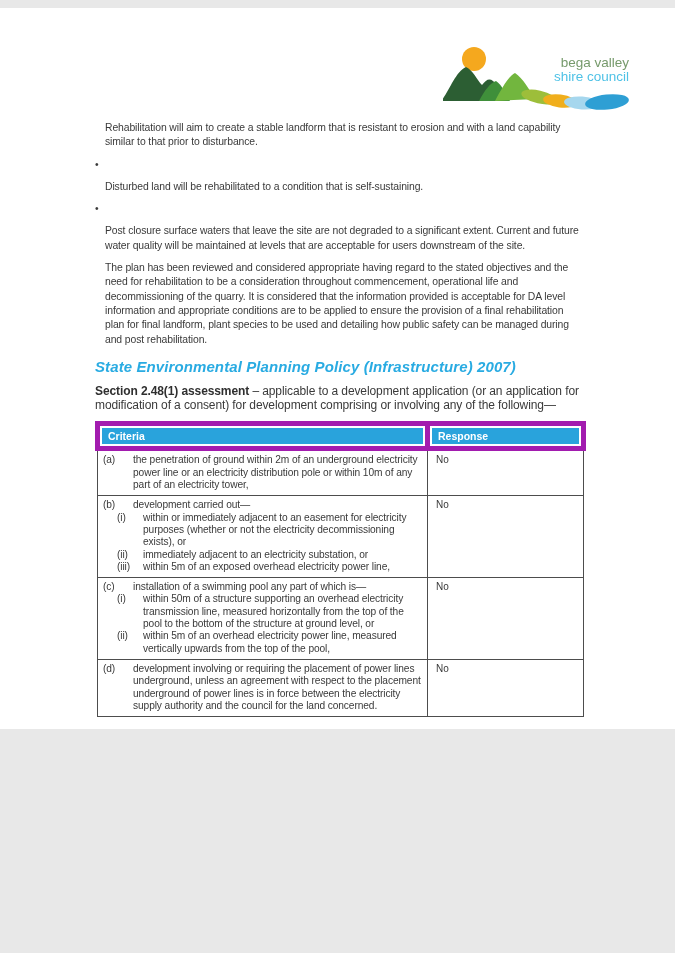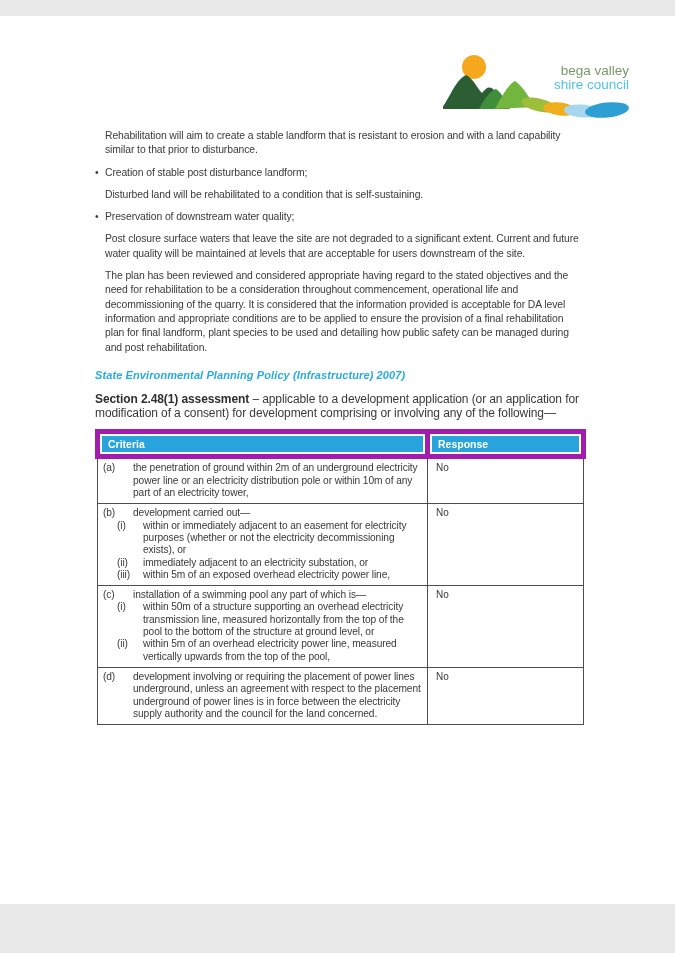--- a/index.html
+++ b/index.html
@@ -1,28 +1,28 @@
 <!DOCTYPE html>
 <html><head>
 <meta charset="utf-8">
 <style>
   html,body { margin:0; padding:0; background:#e8e8e8; }
   .page {
-    position:relative; width:675px; height:888px; margin:16px auto;
+    position:relative; width:675px; height:721px; margin:8px auto;
     background:#ffffff; overflow:hidden;
     font-family:"Liberation Sans", sans-serif; color:#3a3a3a;
   }
   .logo { position:absolute; left:443px; top:36px; width:190px; height:68px; }
   .content { position:absolute; left:95px; top:113px; width:486px; }
   .para { font-size:10.4px; line-height:14.3px; letter-spacing:-0.1px; margin:0 0 8px 10px; }
   .bullet-row { display:flex; font-size:10.4px; line-height:14.3px; letter-spacing:-0.1px; margin:0 0 8px 0; }
   .bullet-dot { width:10px; flex:0 0 10px; }
   .sepp-heading {
     color:#29abe2; font-weight:bold; font-style:italic;
-    font-size:11px; line-height:14px; margin:13px 0 10px 0; letter-spacing:0.1px;
+    font-size:15px; line-height:14px; margin:13px 0 10px 0; letter-spacing:0.1px;
   }
   .section-intro { font-size:12px; line-height:14.3px; letter-spacing:-0.1px; margin:0 0 9px 0; }
   .section-intro b { color:#2f2f2f; }
   table.assess { width:100%; border-collapse:collapse; table-layout:fixed; }
   table.assess col.c1 { width:330px; }
   table.assess col.c2 { width:156px; }
   table.assess th {
     background:#29a3dc; color:#ffffff; text-align:left;
     font-size:10.5px; padding:4px 8px; border:5px solid #a21caf;
     box-shadow: inset 0 0 0 2px #ffffff;
@@ -55,28 +55,26 @@
     <text x="186" y="23" text-anchor="end" font-family="Liberation Sans, sans-serif" font-size="13.5" fill="#769a6b">bega valley</text>
     <text x="186" y="37" text-anchor="end" font-family="Liberation Sans, sans-serif" font-size="13.5" fill="#4fc2e6">shire council</text>
   </svg>
 
   <div class="content">
 
     <p class="para">Rehabilitation will aim to create a stable landform that is resistant to erosion and with a land capability similar to that prior to disturbance.</p>
 
     <div class="bullet-row">
       <span class="bullet-dot">•</span>
-      <span>Creation of stable post disturbance landform;</span>
     </div>
 
     <p class="para">Disturbed land will be rehabilitated to a condition that is self-sustaining.</p>
 
     <div class="bullet-row">
       <span class="bullet-dot">•</span>
-      <span>Preservation of downstream water quality;</span>
     </div>
 
     <p class="para">Post closure surface waters that leave the site are not degraded to a significant extent. Current and future water quality will be maintained at levels that are acceptable for users downstream of the site.</p>
 
     <p class="para">The plan has been reviewed and considered appropriate having regard to the stated objectives and the need for rehabilitation to be a consideration throughout commencement, operational life and decommissioning of the quarry. It is considered that the information provided is acceptable for DA level information and appropriate conditions are to be applied to ensure the provision of a final rehabilitation plan for final landform, plant species to be used and detailing how public safety can be managed during and post rehabilitation.</p>
 
     <h3 class="sepp-heading">State Environmental Planning Policy (Infrastructure) 2007)</h3>
 
     <p class="section-intro"><b>Section 2.48(1) assessment</b><span> – applicable to a development application (or an application for modification of a consent) for development comprising or involving any of the following—</span></p>
 

